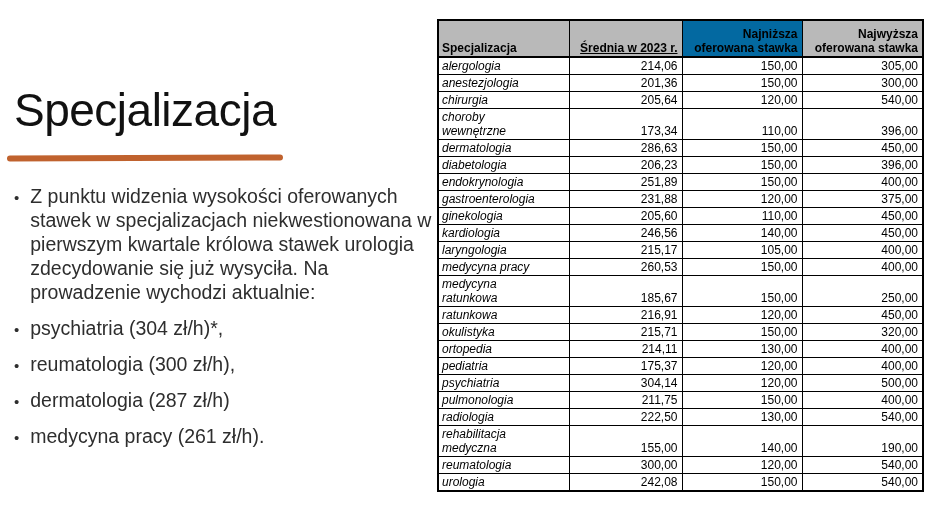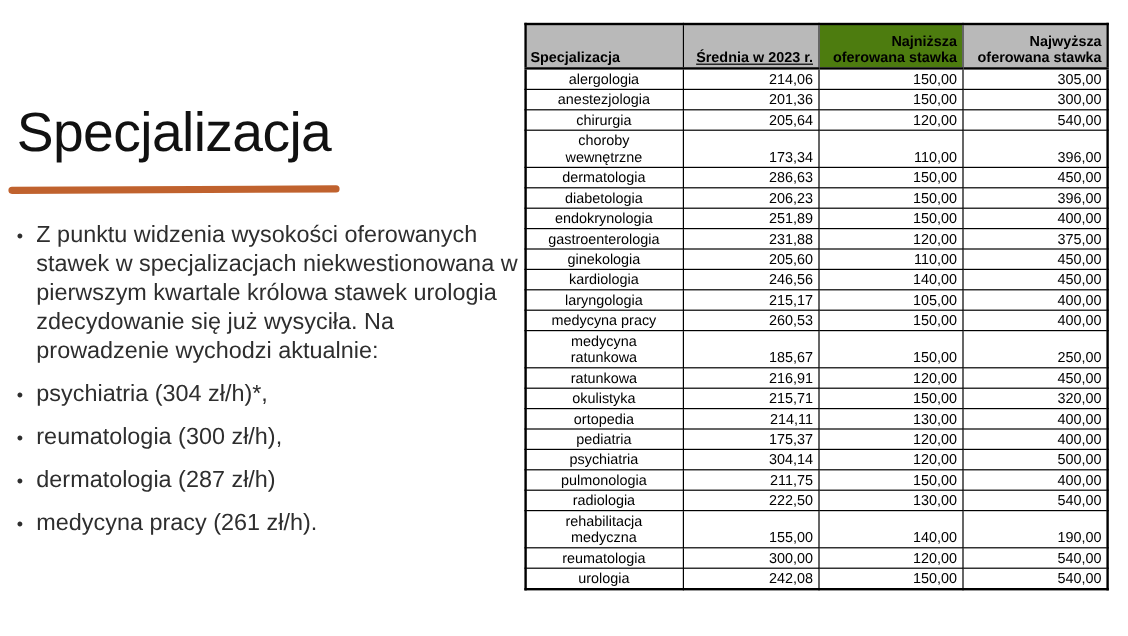--- a/index.html
+++ b/index.html
@@ -29,21 +29,21 @@
   }
   table.rates thead th {
     background: #b9b9b9;
     font-weight: bold;
     text-align: right;
     white-space: pre-line;
     height: 37px;
     border-bottom: 2px solid #000;
   }
   table.rates thead th.h-name { text-align: left; }
-  table.rates td.name { text-align: center; white-space: pre-line; }
+  table.rates td.name { text-align: left; white-space: pre-line; font-style: italic; }
   table.rates td.num { text-align: right; }
 </style>
 </head>
 <body>
 
 <div class="slide">
 
   <div class="left-panel">
     <h1 class="slide-title">Specjalizacja</h1>
     <div class="title-underline" style="background: rgb(192, 98, 46);"></div>
@@ -76,21 +76,21 @@
       <colgroup>
         <col style="width:131px">
         <col style="width:113px">
         <col style="width:120px">
         <col style="width:121px">
       </colgroup>
       <thead>
         <tr>
           <th class="h-name" style="background: rgb(185, 185, 185);">Specjalizacja</th>
           <th style="background: rgb(185, 185, 185); text-decoration: underline;">Średnia w 2023 r.</th>
-          <th style="background: #4d7c0f;">Najniższa
+          <th style="background: #0369a1;">Najniższa
 oferowana stawka</th>
           <th style="background: rgb(185, 185, 185);">Najwyższa
 oferowana stawka</th>
         </tr>
       </thead>
       <tbody>
           <tr>
             <td class="name">alergologia</td>
             <td class="num">214,06</td>
             <td class="num">150,00</td>

